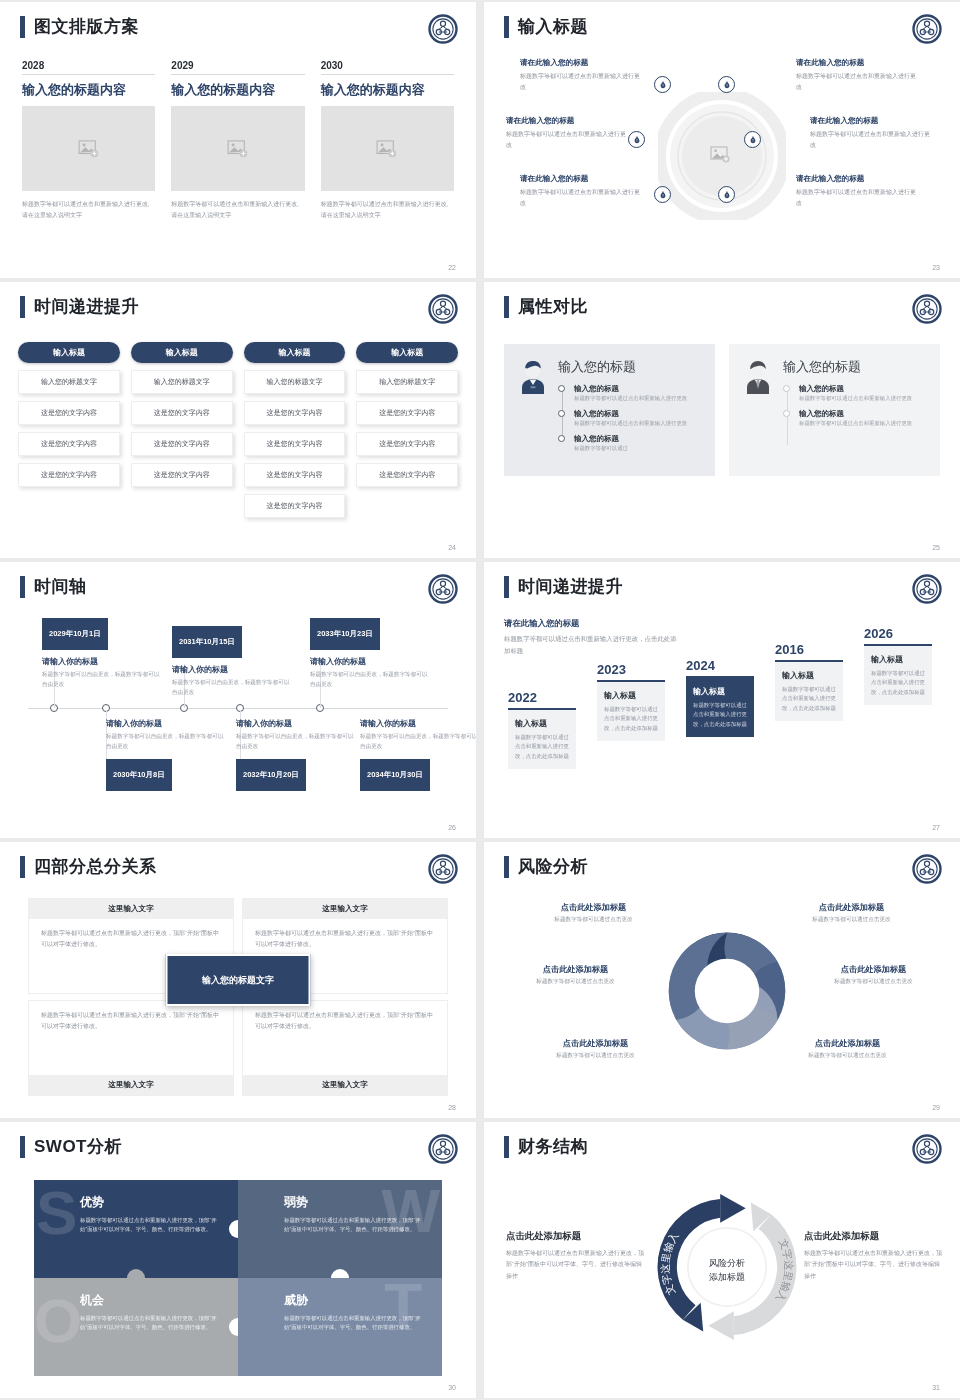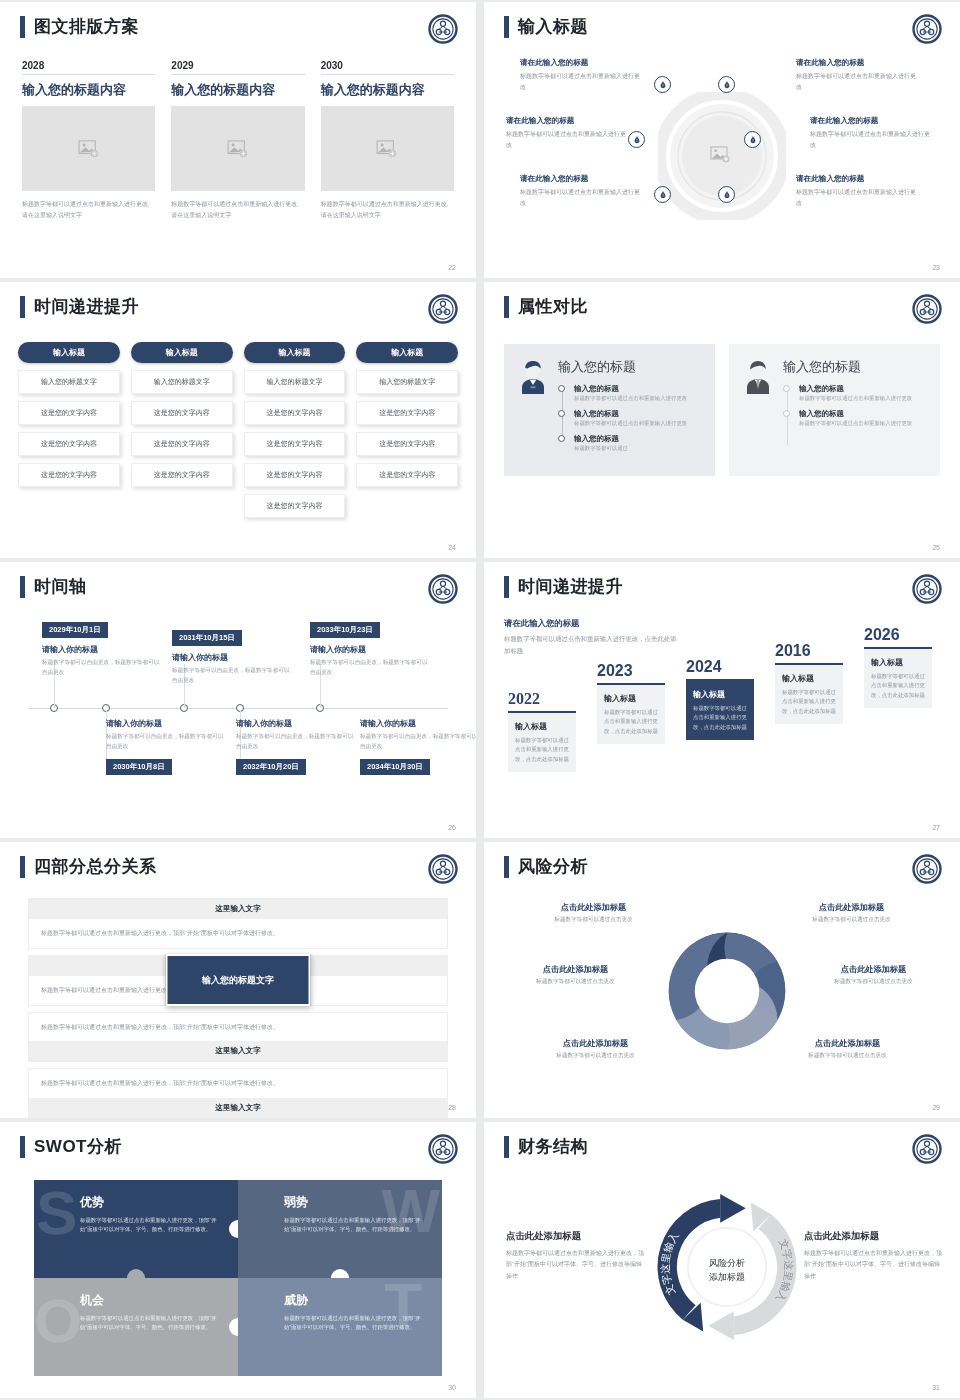--- a/index.html
+++ b/index.html
@@ -67,42 +67,42 @@
   .s25-item { margin-bottom: 6px; position: relative; }
   .s25-dot { position: absolute; left: -16px; top: 1px; width: 7px; height: 7px; border-radius: 50%; background: #fff; border: 1.2px solid #5b636e; }
   .s25-it { font-size: 7.5px; font-weight: bold; color: #2e3640; }
   .s25-ib { font-size: 5.4px; color: #9aa0a8; line-height: 1.7; }
 
   
   .s26 { position: absolute; top: 56px; left: 18px; right: 18px; bottom: 18px; }
   .s26-axis { position: absolute; left: 10px; right: 10px; top: 90px; height: 1px; background: #d6d9de; }
   .s26-dot { position: absolute; top: -4px; width: 8px; height: 8px; border-radius: 50%; background: #fff; border: 1.2px solid #58606c; }
   .s26-card { position: absolute; width: 120px; }
-  .s26-date { display: inline-block; background: #2e4468; color: #fff; font-size: 7.5px; font-weight: bold; padding: 3px 7px; }
+  .s26-date { display: inline-block; background: #2e4468; color: #fff; font-size: 7.5px; font-weight: bold; padding: 11px 7px; }
   .s26-t { font-size: 8px; font-weight: bold; color: #2e4468; margin: 6px 0 3px; }
   .s26-b { font-size: 5.6px; color: #959ba3; line-height: 1.75; }
   .s26-conn { position: absolute; width: 1px; background: #dcdfe3; }
 
   
   .s27-lead { position: absolute; top: 56px; left: 20px; width: 175px; }
   .s27-lead-t { font-size: 8.4px; font-weight: bold; color: #2e4468; margin-bottom: 4px; }
   .s27-lead-b { font-size: 6.4px; color: #8b9199; line-height: 1.85; }
   .s27-step { position: absolute; width: 68px; }
-  .s27-year { font-size: 16px; font-weight: bold; color: #2e4468; margin-bottom: 3px; }
+  .s27-year { font-size: 13px; font-weight: bold; color: #2e4468; margin-bottom: 3px; }
   .s27-rule { height: 1.6px; background: #2e4468; margin-bottom: 0; }
   .s27-box { background: #f1f2f4; padding: 8px 7px; }
   .s27-box.dark { background: #2e4468; }
   .s27-bt { font-size: 8px; font-weight: bold; color: #2e3640; margin-bottom: 4px; }
   .s27-bb { font-size: 5.4px; color: #9097a0; line-height: 1.75; }
   .s27-box.dark .s27-bt { color: #fff; }
   .s27-box.dark .s27-bb { color: #cfd5de; }
 
   
   .s28 { position: absolute; top: 56px; left: 28px; right: 28px; bottom: 22px; display: grid;
-         grid-template-columns: 1fr; grid-template-rows: 1fr 1fr; gap: 6px 8px; }
+         grid-template-columns: 1fr 1fr; grid-template-rows: 1fr 1fr; gap: 6px 8px; }
   .s28-q { background: #fff; border: 1px solid #eceef0; display: flex; flex-direction: column; }
   .s28-lab { background: #efefef; font-size: 7.6px; font-weight: bold; color: #2c323a; text-align: center; padding: 5px 0; }
   .s28-txt { flex: 1; font-size: 6px; color: #8e949c; line-height: 1.8; padding: 9px 12px; }
   .s28-center { position: absolute; left: 50%; top: 50%; transform: translate(-50%,-50%);
                 width: 145px; height: 52px; background: #2e4468; border: 2px solid #fff;
                 box-shadow: 0 2px 6px rgba(0,0,0,.28); display:flex; align-items:center; justify-content:center;
                 color: #fff; font-size: 9px; font-weight: bold; }
 
   
   .s29-txt { position: absolute; width: 135px; }
@@ -483,21 +483,21 @@
       <circle cx="20" cy="20" r="13.5" fill="none" stroke="#2e4468" stroke-width="1.4"></circle>
       <circle cx="20" cy="13" r="3.4" fill="none" stroke="#2e4468" stroke-width="1.6"></circle>
       <circle cx="14.4" cy="24" r="3.4" fill="none" stroke="#2e4468" stroke-width="1.6"></circle>
       <circle cx="25.6" cy="24" r="3.4" fill="none" stroke="#2e4468" stroke-width="1.6"></circle>
       <path d="M20 16.4 L14.4 20.6 M20 16.4 L25.6 20.6 M14.4 24 L25.6 24" stroke="#2e4468" stroke-width="1.3" fill="none"></path>
     </svg>
     <div class="s27-lead">
       <div class="s27-lead-t">请在此输入您的标题</div>
       <div class="s27-lead-b">标题数字等都可以通过点击和重新输入进行更改，点击此处添加标题</div>
     </div>
-    <div class="s27-step" style="left:24px;top:128px;font-family:Liberation Serif, serif;">
+    <div class="s27-step" style="left:24px;top:128px;">
       <div class="s27-year">2022</div>
       <div class="s27-rule"></div>
       <div class="s27-box">
         <div class="s27-bt">输入标题</div>
         <div class="s27-bb">标题数字等都可以通过点击和重新输入进行更改，点击此处添加标题</div>
       </div>
     </div>
     <div class="s27-step" style="left:113px;top:100px;">
       <div class="s27-year">2023</div>
       <div class="s27-rule"></div>

